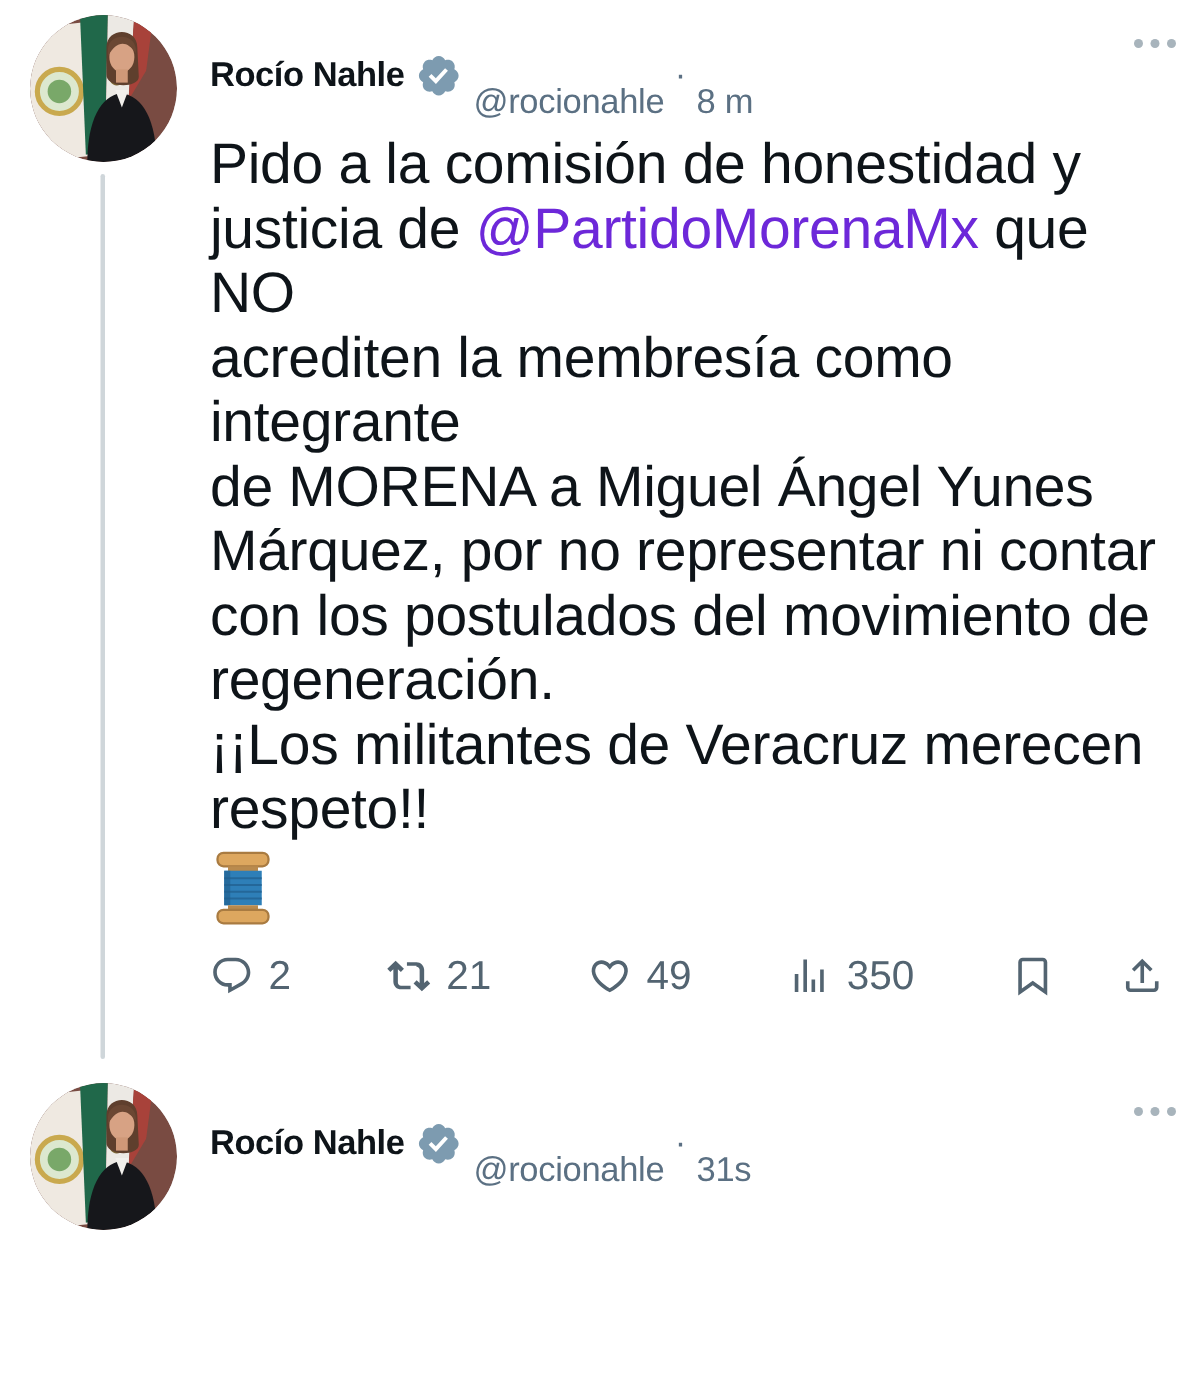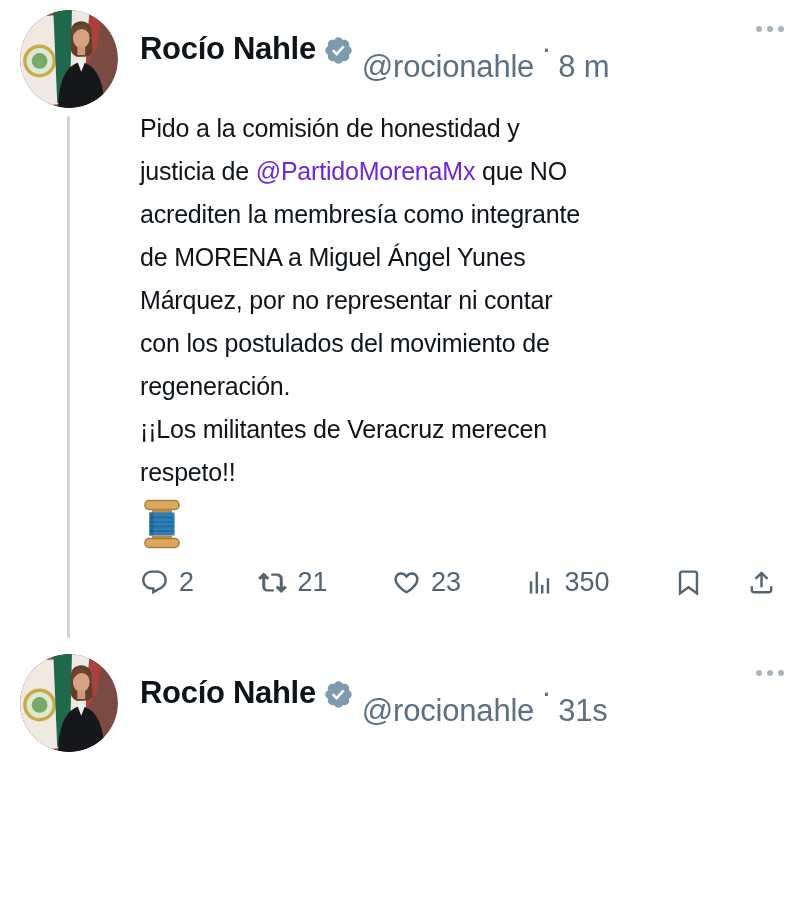--- a/index.html
+++ b/index.html
@@ -20,32 +20,32 @@
   }
   .avatar svg { display:block; width:100%; height:100%; }
   .thread-line {
     width:3px; flex:1 1 auto; background:#cfd6da; border-radius:2px;
     margin:8px 0 -40px 47px;
   }
 
   
   .content { flex:1 1 auto; min-width:0; }
   .header-row { display:flex; justify-content:space-between; align-items:flex-start; line-height:42px; }
-  .identity { display:flex; align-items:center; font-size:31px; white-space:nowrap; min-width:0; }
+  .identity { display:flex; align-items:center; font-size:23px; white-space:nowrap; min-width:0; }
   .name { font-weight:700; letter-spacing:-0.3px; color:#0e1419; cursor:pointer; }
   .badge-icon { width:31px; height:31px; margin:2px 8px 0 7px; flex:none; }
   .handle, .time, .mid-dot { color:#5b7083; font-weight:400; letter-spacing:-0.2px;margin-top:36px; }
   .handle { cursor:pointer; }
   .mid-dot { margin:0 7px; }
   .more-btn { border:none; background:none; display:flex; gap:5px; padding:6px 2px; margin-top:10px; cursor:pointer; }
   .more-btn i { width:6px; height:6px; border-radius:50%; background:#a8b4bc; display:block; }
 
   .body-text {
-    font-size:25px; line-height:43px; letter-spacing:-0.2px;
-    white-space:pre-wrap; overflow-wrap:break-word; margin-top:19px; color:#0e1419;
+    font-size:38px; line-height:43px; letter-spacing:-0.2px;
+    white-space:pre-wrap; overflow-wrap:break-word; margin-top:1px; color:#0e1419;
   }
   .mention { color:#6d28d9; text-decoration:none; cursor:pointer; }
 
   .spool-row { margin:5px 0 0 2px; height:52px; }
   .spool-row svg { width:40px; height:50px; display:block; }
 
   
   .engagement {
     display:flex; justify-content:space-between; align-items:center;
     margin-top:16px; padding-right:10px; color:#536471;
@@ -139,21 +139,21 @@
       <button class="action">
         <svg viewBox="0 0 24 24">
             <path d="M4.75 3.79l4.603 4.3-1.706 1.82L6 8.38v7.37c0 .97.784 1.75 1.75 1.75H13V19.5H7.75c-2.347 0-4.25-1.9-4.25-4.25V8.38L1.853 9.91.147 8.09l4.603-4.3zm11.5 2.71H11V4.5h5.25c2.347 0 4.25 1.9 4.25 4.25v7.26l1.647-1.54 1.706 1.82-4.603 4.3-4.603-4.3 1.706-1.82L18 16.01V8.75c0-.97-.784-1.75-1.75-1.75z"></path>
           </svg>
         <span>21</span>
       </button>
       <button class="action">
         <svg viewBox="0 0 24 24">
             <path d="M16.697 5.5c-1.222-.06-2.679.51-3.89 2.16l-.805 1.09-.806-1.09C9.984 6.01 8.526 5.44 7.304 5.5c-1.243.07-2.349.78-2.91 1.91-.552 1.12-.633 2.78.479 4.82 1.074 1.97 3.257 4.27 7.129 6.61 3.87-2.34 6.052-4.64 7.126-6.61 1.111-2.04 1.03-3.7.477-4.82-.561-1.13-1.666-1.84-2.908-1.91zm4.187 7.69c-1.351 2.48-4.001 5.12-8.379 7.67l-.503.3-.504-.3c-4.379-2.55-7.029-5.19-8.382-7.67-1.36-2.5-1.41-4.86-.514-6.67.887-1.79 2.647-2.91 4.601-3.01 1.651-.09 3.368.56 4.798 2.01 1.429-1.45 3.146-2.1 4.796-2.01 1.954.1 3.714 1.22 4.601 3.01.896 1.81.846 4.17-.514 6.67z"></path>
           </svg>
-        <span>23</span>
+        <span>49</span>
       </button>
       <button class="action">
         <svg viewBox="0 0 24 24">
             <path d="M8.75 21V3h2v18h-2zM18 21V8.5h2V21h-2zM4 21l.004-10h2L6 21H4zm9.248 0v-7h2v7h-2z"></path>
           </svg>
         <span>350</span>
       </button>
       <div class="right-group">
         <button class="icon-btn">
           <svg viewBox="0 0 24 24">

